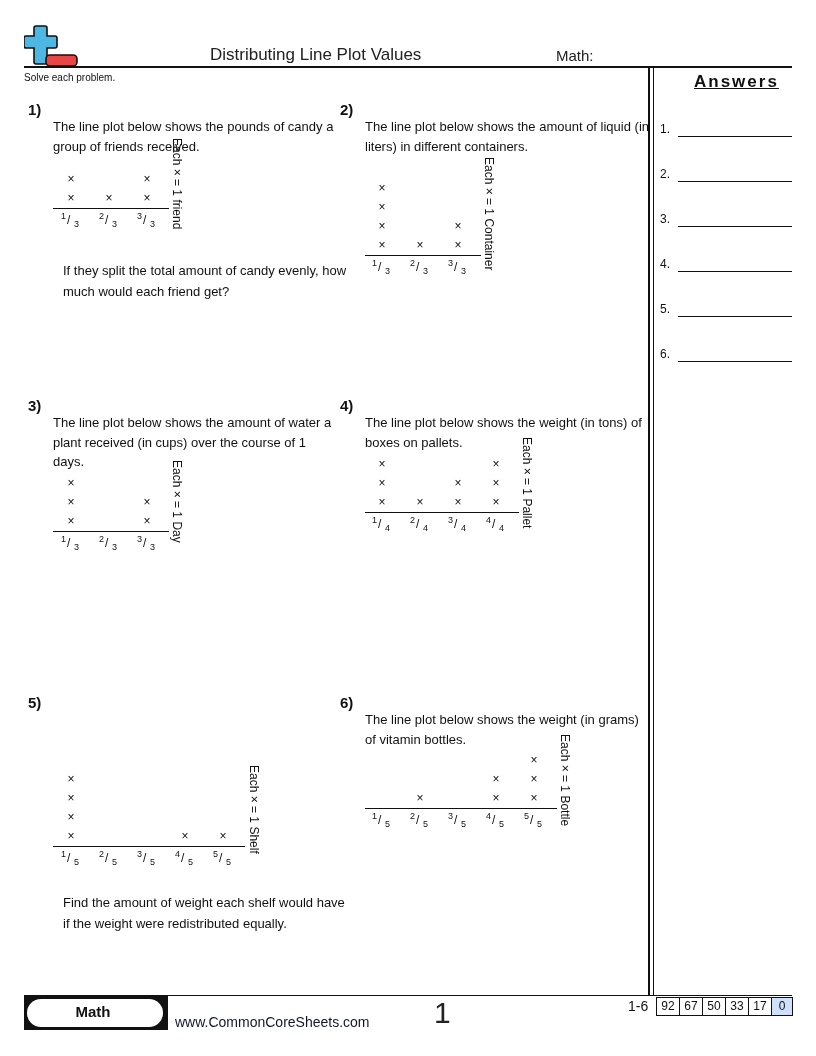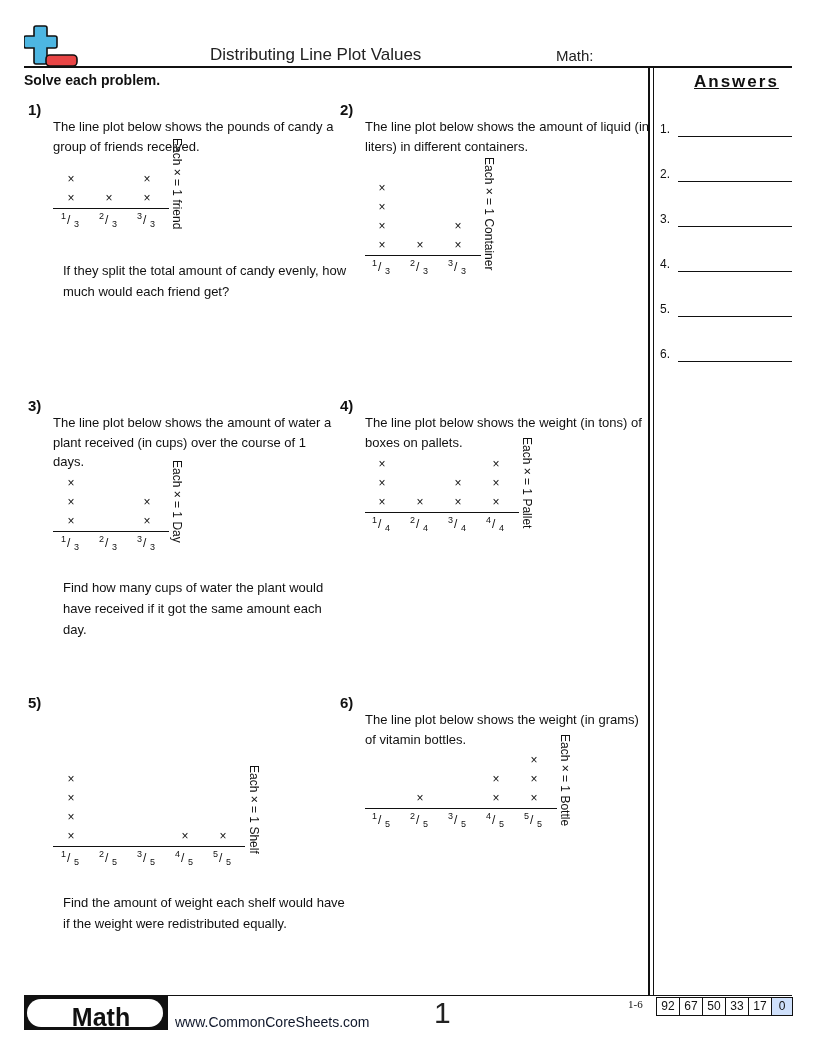--- a/index.html
+++ b/index.html
@@ -5,21 +5,21 @@
   html, body { margin: 0; padding: 0; background: #fff; }
   body { width: 816px; height: 1056px; position: relative; overflow: hidden;
          font-family: "Liberation Sans", "DejaVu Sans", sans-serif; color: #111; }
   .abs { position: absolute; }
   .logo { left: 24px; top: 24px; width: 56px; height: 44px; }
   .title { left: 210px; top: 45px; font-size: 17px; color: #222; }
   .name-label { left: 556px; top: 47px; font-size: 15px; color: #222; }
   .hline-top { left: 24px; top: 66px; width: 768px; height: 2px; background: #111; }
   .vline-a { left: 648px; top: 66px; width: 2px; height: 930px; background: #111; }
   .vline-b { left: 653px; top: 66px; width: 1px; height: 930px; background: #111; }
-  .instructions { left: 24px; top: 72px; font-size: 14px; font-weight: bold; text-align: right; }
+  .instructions { left: 24px; top: 72px; font-size: 10px; font-weight: normal; text-align: right; }
   .answers-title { left: 694px; top: 72px; font-size: 17px; font-weight: bold;
                    letter-spacing: 2px; text-decoration: underline; }
   .answer-row { position: absolute; left: 660px; width: 132px; height: 20px; font-size: 12px; }
   .answer-row .num { position: absolute; left: 0; top: 0; }
   .answer-row .line { position: absolute; left: 18px; right: 0; top: 14px; height: 1px; background: #111; }
 
   .problem { position: absolute; width: 290px; }
   .pnum { position: absolute; left: 0; top: 0; font-size: 15px; font-weight: bold; }
   .ptext { position: absolute; left: 25px; top: 0; width: 285px; font-size: 13px; line-height: 19.5px; margin-top: 16px; }
   .qtext { position: absolute; left: 35px; width: 285px; font-size: 13px; line-height: 21px; }
@@ -31,25 +31,25 @@
   .plot .tick .n { position: absolute; left: 2px; top: 0; font-size: 9px; }
   .plot .tick .s { position: absolute; left: 8px; top: 2px; font-size: 12px; }
   .plot .tick .d { position: absolute; left: 15px; top: 8px; font-size: 9px; }
   .plot .key { position: absolute; font-size: 12px; white-space: nowrap;
                transform: rotate(90deg); transform-origin: left top; }
 
   .hline-bottom { left: 24px; top: 995px; width: 768px; height: 1px; background: #111; }
   .math-badge { left: 24px; top: 996px; width: 144px; height: 34px; background: #111; }
   .math-pill { position: absolute; left: 3px; top: 3px; width: 136px; height: 28px;
                background: #fff; border-radius: 14px; }
-  .math-label { position: absolute; left: 8px; width: 132px; top: 4px; text-align: center;
-                font-size: 25px; font-weight: bold; }
+  .math-label { position: absolute; left: 0; width: 132px; top: 4px; text-align: center;
+                font-size: 15px; font-weight: bold; }
   .website { left: 175px; top: 1014px; font-size: 14px; color: #0f172a; }
   .page-number { left: 434px; top: 996px; font-size: 30px; color: #222; }
-  .range-label { left: 628px; top: 998px; font-size: 11px; font-family: Liberation Serif, serif; }
+  .range-label { left: 628px; top: 998px; font-size: 14px; }
   .scores { left: 656px; top: 997px; display: flex; }
   .score-cell { width: 22px; height: 17px; border: 1px solid #111; border-right: none;
                 font-size: 12px; text-align: center; line-height: 17px; }
   .score-cell:last-child { border-right: 1px solid #111; background: #cfe0fb; width: 20px; }
 </style>
 </head>
 <body>
 
 <svg class="abs logo" viewBox="0 0 56 44">
   <path d="M12 2 h9 a2 2 0 0 1 2 2 v8 h8 a2 2 0 0 1 2 2 v8 a2 2 0 0 1 -2 2 h-8 v14 a2 2 0 0 1 -2 2 h-9 a2 2 0 0 1 -2 -2 v-14 h-8 a2 2 0 0 1 -2 -2 v-8 a2 2 0 0 1 2 -2 h8 v-8 a2 2 0 0 1 2 -2z" fill="#4db6e2" stroke="#111" stroke-width="1.6"></path>
@@ -169,21 +169,20 @@
       </div>
       <div class="mark" style="left: 112px; top: 118px;">×</div>
       <div class="mark" style="left: 112px; top: 99px;">×</div>
       <div class="tick" style="left: 107px; top: 137px;">
         <span class="n">3</span>
         <span class="s">/</span>
         <span class="d">3</span>
       </div>
       <div class="key" style="left: 156px; top: 63px;">Each × = 1 Day</div>
     </div>
-  <div class="qtext" style="top:180px">Find how many cups of water the plant would have received if it got the same amount each day.</div>
 </div>
 
 <div class="problem" style="left:340px; top:397px; height:230px">
   <span class="pnum">4)</span>
   <div class="ptext">The line plot below shows the weight (in tons) of boxes on pallets.</div>
   <div class="plot">
       <div class="axis" style="left: 25px; top: 115px; width: 154px;"></div>
       <div class="mark" style="left: 35px; top: 99px;">×</div>
       <div class="mark" style="left: 35px; top: 80px;">×</div>
       <div class="mark" style="left: 35px; top: 61px;">×</div>

